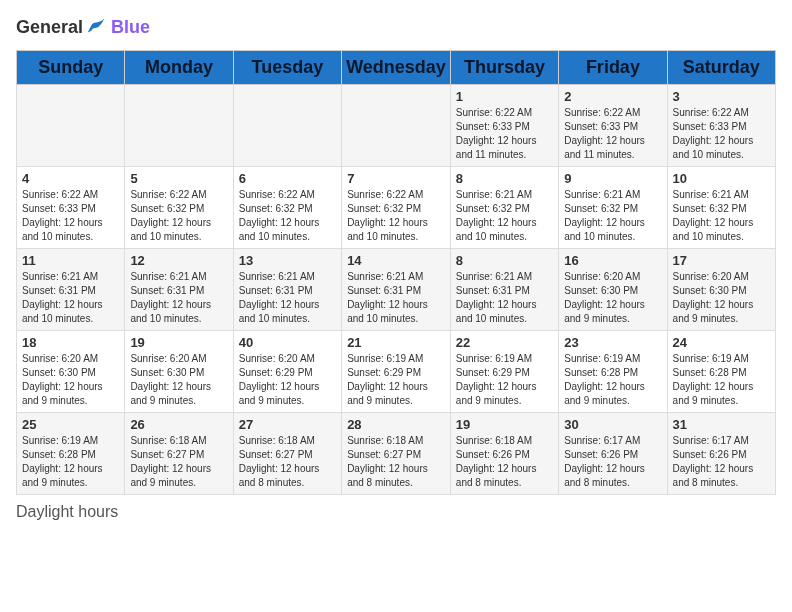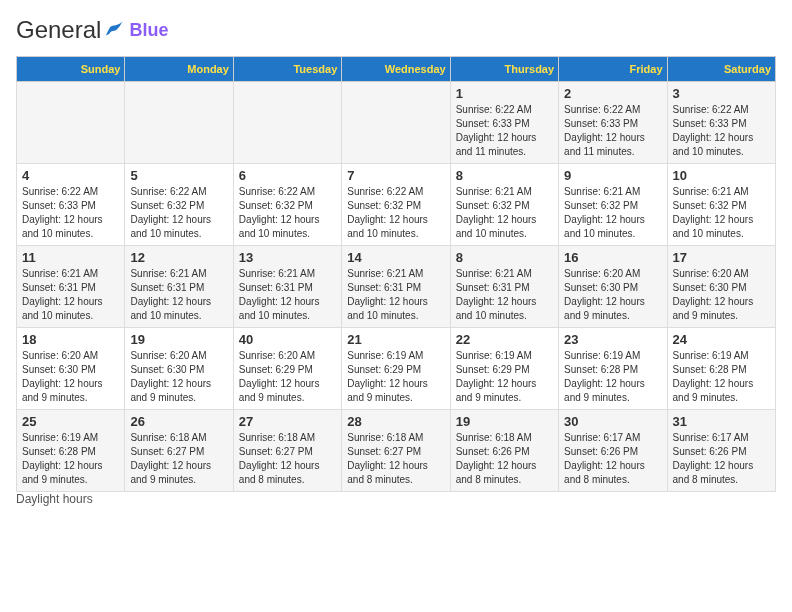--- a/index.html
+++ b/index.html
@@ -15,22 +15,22 @@
       justify-content: space-between;
       align-items: flex-start;
       margin-bottom: 12px;
     }
     .logo {
       display: flex;
       align-items: center;
       gap: 2px;
     }
     .logo-text-general {
-      font-size: 24px;
-      font-weight: normal;
+      font-size: 18px;
+      font-weight: bold;
       color: #333;
     }
     .logo-text-blue {
       font-size: 18px;
       font-weight: bold;
       color: #8b5cf6;
     }
     .logo-bird {
       width: 22px;
       height: 22px;
@@ -48,25 +48,25 @@
       font-size: 16px;
       color: #333;
     }
     table {
       width: 100%;
       border-collapse: collapse;
       font-size: 11px;
     }
     thead tr th {
       background-color: #2176c7;
-      color: #fde047;
+      color: #0f172a;
       padding: 6px 4px;
-      text-align: right;
+      text-align: center;
       font-weight: bold;
-      font-size: 11px;
+      font-size: 18px;
       border: 1px solid #ccc;
     }
     tbody tr td {
       vertical-align: top;
       padding: 4px 5px;
       border: 1px solid #ddd;
       min-height: 70px;
       background: #fff;
       width: calc(100% / 7);
     }
@@ -85,21 +85,22 @@
     }
     .day-detail {
       font-size: 10px;
       color: #333;
       line-height: 1.4;
     }
     .empty-cell {
       background: #f9f9f9;
     }
     .footer {
-      font-size: 12px;
+      margin-top: 8px;
+      font-size: 16px;
       color: #555;
     }
   </style>
 </head>
 <body>
 
 <div class="header-area">
   <div class="logo">
     <span class="logo-text-general">General</span>
     <svg class="logo-bird" viewBox="0 0 24 24">

